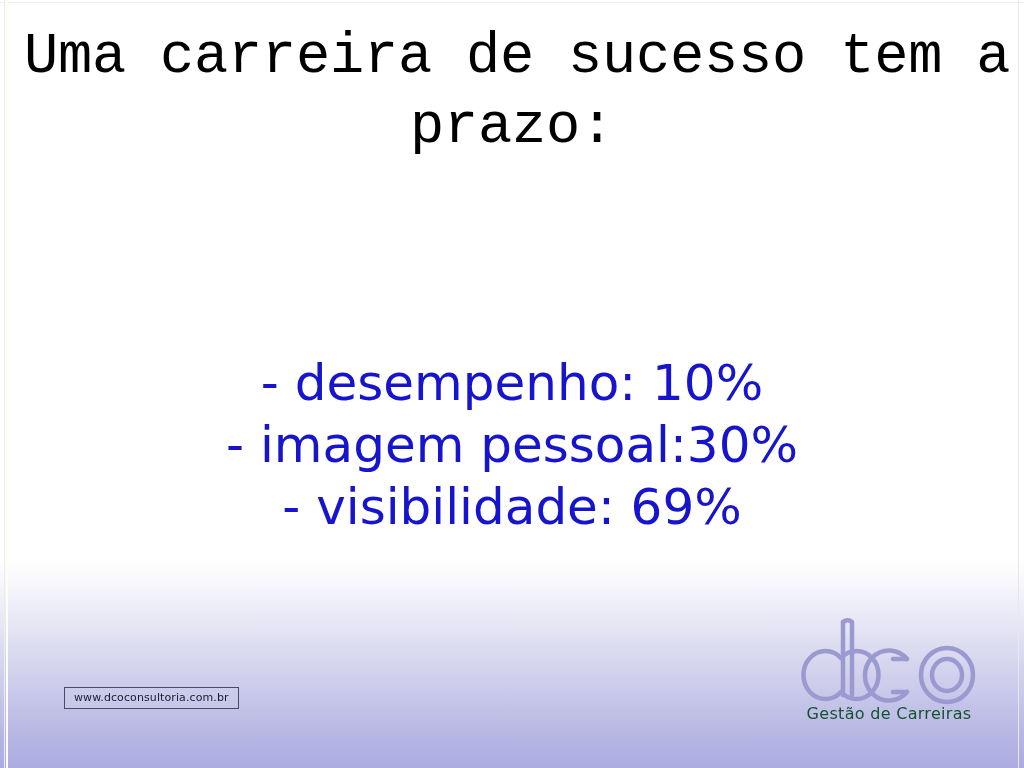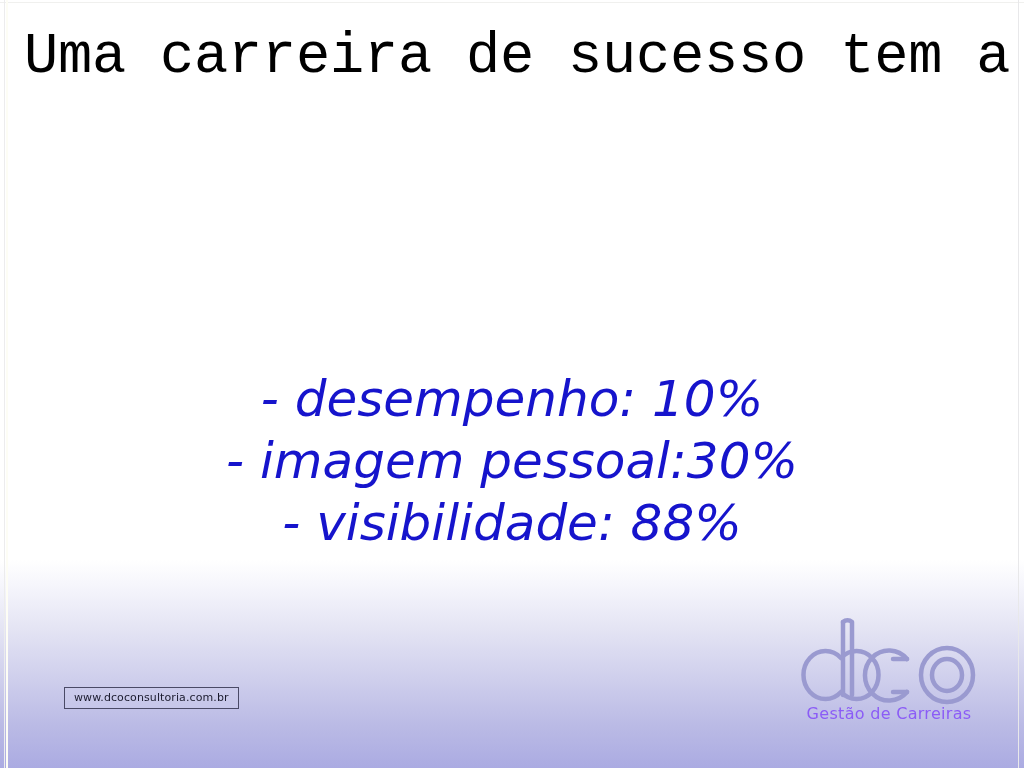--- a/index.html
+++ b/index.html
@@ -59,29 +59,28 @@
     box-sizing: border-box;
     font-family: Liberation Mono, monospace;
   }
   #title-block .tline { display: block; white-space: nowrap; }
 
   
   #bullet-block {
     position: absolute;
     left: 0;
     right: 0;
-    top: 368px;
+    top: 352px;
     text-align: center;
     color: #1614cc;
     font-size: 50px;
     line-height: 62px;
     font-weight: 400;
     padding: 0 24px;
     box-sizing: border-box;
-    font-style: italic;
   }
   #bullet-block .bline { display: block; white-space: nowrap; }
 
   
   #url-plate {
     position: absolute;
     left: 64px;
     top: 687px;
     padding: 3px 9px 4px 9px;
     border: 1px solid #4a4a66;
@@ -105,21 +104,21 @@
   #logo-mark {
     display: block;
     width: 196px;
     height: 96px;
     margin: 0 auto;
   }
   #logo-mark svg { display: block; }
   #logo-tagline {
     display: block;
     margin-top: -4px;
-    color: #8b5cf6;
+    color: #14532d;
     font-family: "DejaVu Sans", "Liberation Sans", sans-serif;
     font-size: 16px;
     line-height: 20px;
     letter-spacing: 0.3px;
     white-space: nowrap;
   }
 </style>
 </head>
 <body>
 
@@ -127,26 +126,27 @@
 
   <div id="gradient-band"></div>
 
   <div class="frame-edge top"></div>
   <div class="frame-edge left"></div>
   <div class="frame-edge left2"></div>
   <div class="frame-edge right"></div>
 
   <div id="title-block">
     <span class="tline">Uma carreira de sucesso tem a</span>
+    <span class="tline">prazo:</span>
   </div>
 
   <div id="bullet-block">
     <span class="bline">- desempenho: 10%</span>
     <span class="bline">- imagem pessoal:30%</span>
-    <span class="bline">- visibilidade: 88%</span>
+    <span class="bline">- visibilidade: 69%</span>
   </div>
 
   <div id="url-plate">www.dcoconsultoria.com.br</div>
 
   <div id="logo-block">
     <span id="logo-mark">
       <svg width="196" height="96" viewBox="0 0 196 96" fill="none" stroke="#9a9ad0" stroke-width="4.5" stroke-linecap="round" stroke-linejoin="round">
 
         <path d="M50 46 a22 24 0 1 0 0 34 a22 24 0 1 0 0 -34 Z"></path>
         <path d="M52 10 v73"></path>

